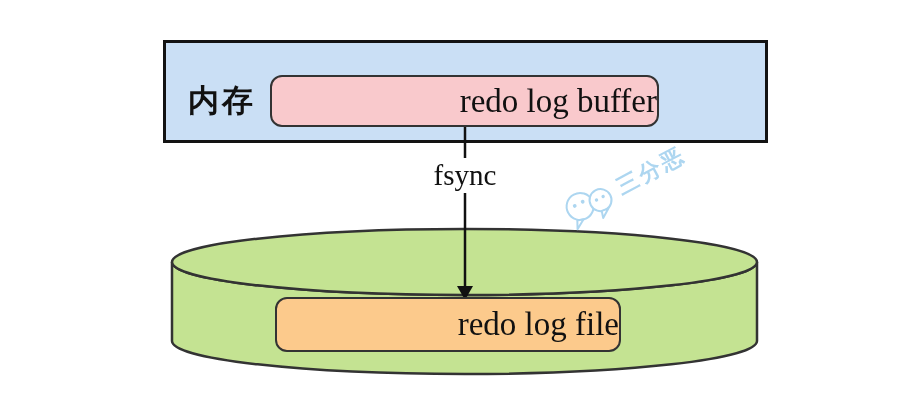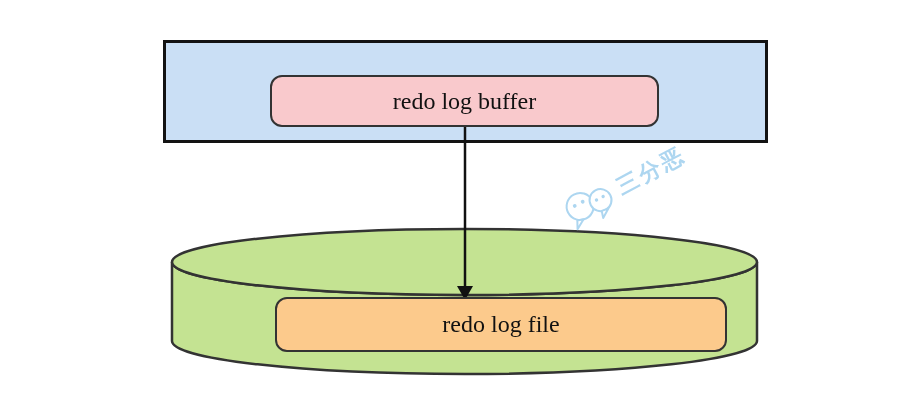--- a/index.html
+++ b/index.html
@@ -19,25 +19,25 @@
     border:3px solid var(--frame-outline);
   }
   .cn-label{
     position:absolute;font-size:31px;font-weight:bold;line-height:1.1;
     letter-spacing:3px;color:var(--text);
   }
   .memory-label{left:188px;top:84px;}
   .disk-label{left:663px;top:311px;}
   .rounded-node{
     position:absolute;box-sizing:border-box;border:2.5px solid var(--outline);
-    border-radius:12px;display:flex;align-items:center;justify-content:center;
-    font-size:24px;color:var(--text);
+    border-radius:12px;display:flex;align-items:center;justify-content:flex-end;
+    font-size:33px;color:var(--text);
   }
   .buffer-node{left:270px;top:75px;width:389px;height:52px;background:var(--buffer-fill);}
-  .file-node{left:275px;top:297px;width:452px;height:55px;background:var(--file-fill);}
+  .file-node{left:275px;top:297px;width:346px;height:55px;background:var(--file-fill);}
   .fsync-label{
     position:absolute;left:465px;top:158px;transform:translateX(-50%);
     background:var(--background);padding:1px 10px;font-size:29px;color:var(--text);
   }
   .watermark{
     position:absolute;left:560px;top:182px;height:44px;display:flex;
     align-items:center;gap:4px;transform:rotate(-28deg);transform-origin:29px 50%;
     color:var(--watermark);opacity:.95;
   }
   .watermark-text{font-size:22px;font-weight:bold;letter-spacing:3px;white-space:nowrap;}
@@ -46,30 +46,32 @@
 <body>
 
 <div class="canvas">
 
   <svg class="layer" viewBox="0 0 918 412" width="918" height="412">
     <path d="M 172,262 L 172,341 A 292.5,33 0 0 0 757,341 L 757,262 A 292.5,33 0 0 1 172,262 Z" style="fill:var(--disk-fill);stroke:var(--outline);stroke-width:2.5"></path>
     <ellipse cx="464.5" cy="262" rx="292.5" ry="33" style="fill:var(--disk-fill);stroke:var(--outline);stroke-width:2.5"></ellipse>
   </svg>
 
   <div class="memory-box"></div>
+  <div class="cn-label memory-label">内存</div>
 
   <svg class="layer" viewBox="0 0 918 412" width="918" height="412">
     <line x1="465" y1="127" x2="465" y2="288" style="stroke:var(--arrow);stroke-width:2.5"></line>
     <polygon points="457,286 473,286 465,300" style="fill:var(--arrow)"></polygon>
   </svg>
 
   <div class="rounded-node buffer-node">
     <span>redo log buffer</span>
   </div>
 
+  <div class="fsync-label">fsync</div>
 
   <div class="rounded-node file-node">
     <span>redo log file</span>
   </div>
 
 
   <div class="watermark">
     <svg width="58" height="44" viewBox="0 0 58 44">
       <g style="stroke:var(--watermark);fill:#ffffff;stroke-width:2;stroke-linejoin:round">
         <circle cx="20" cy="20" r="13.5"></circle>

